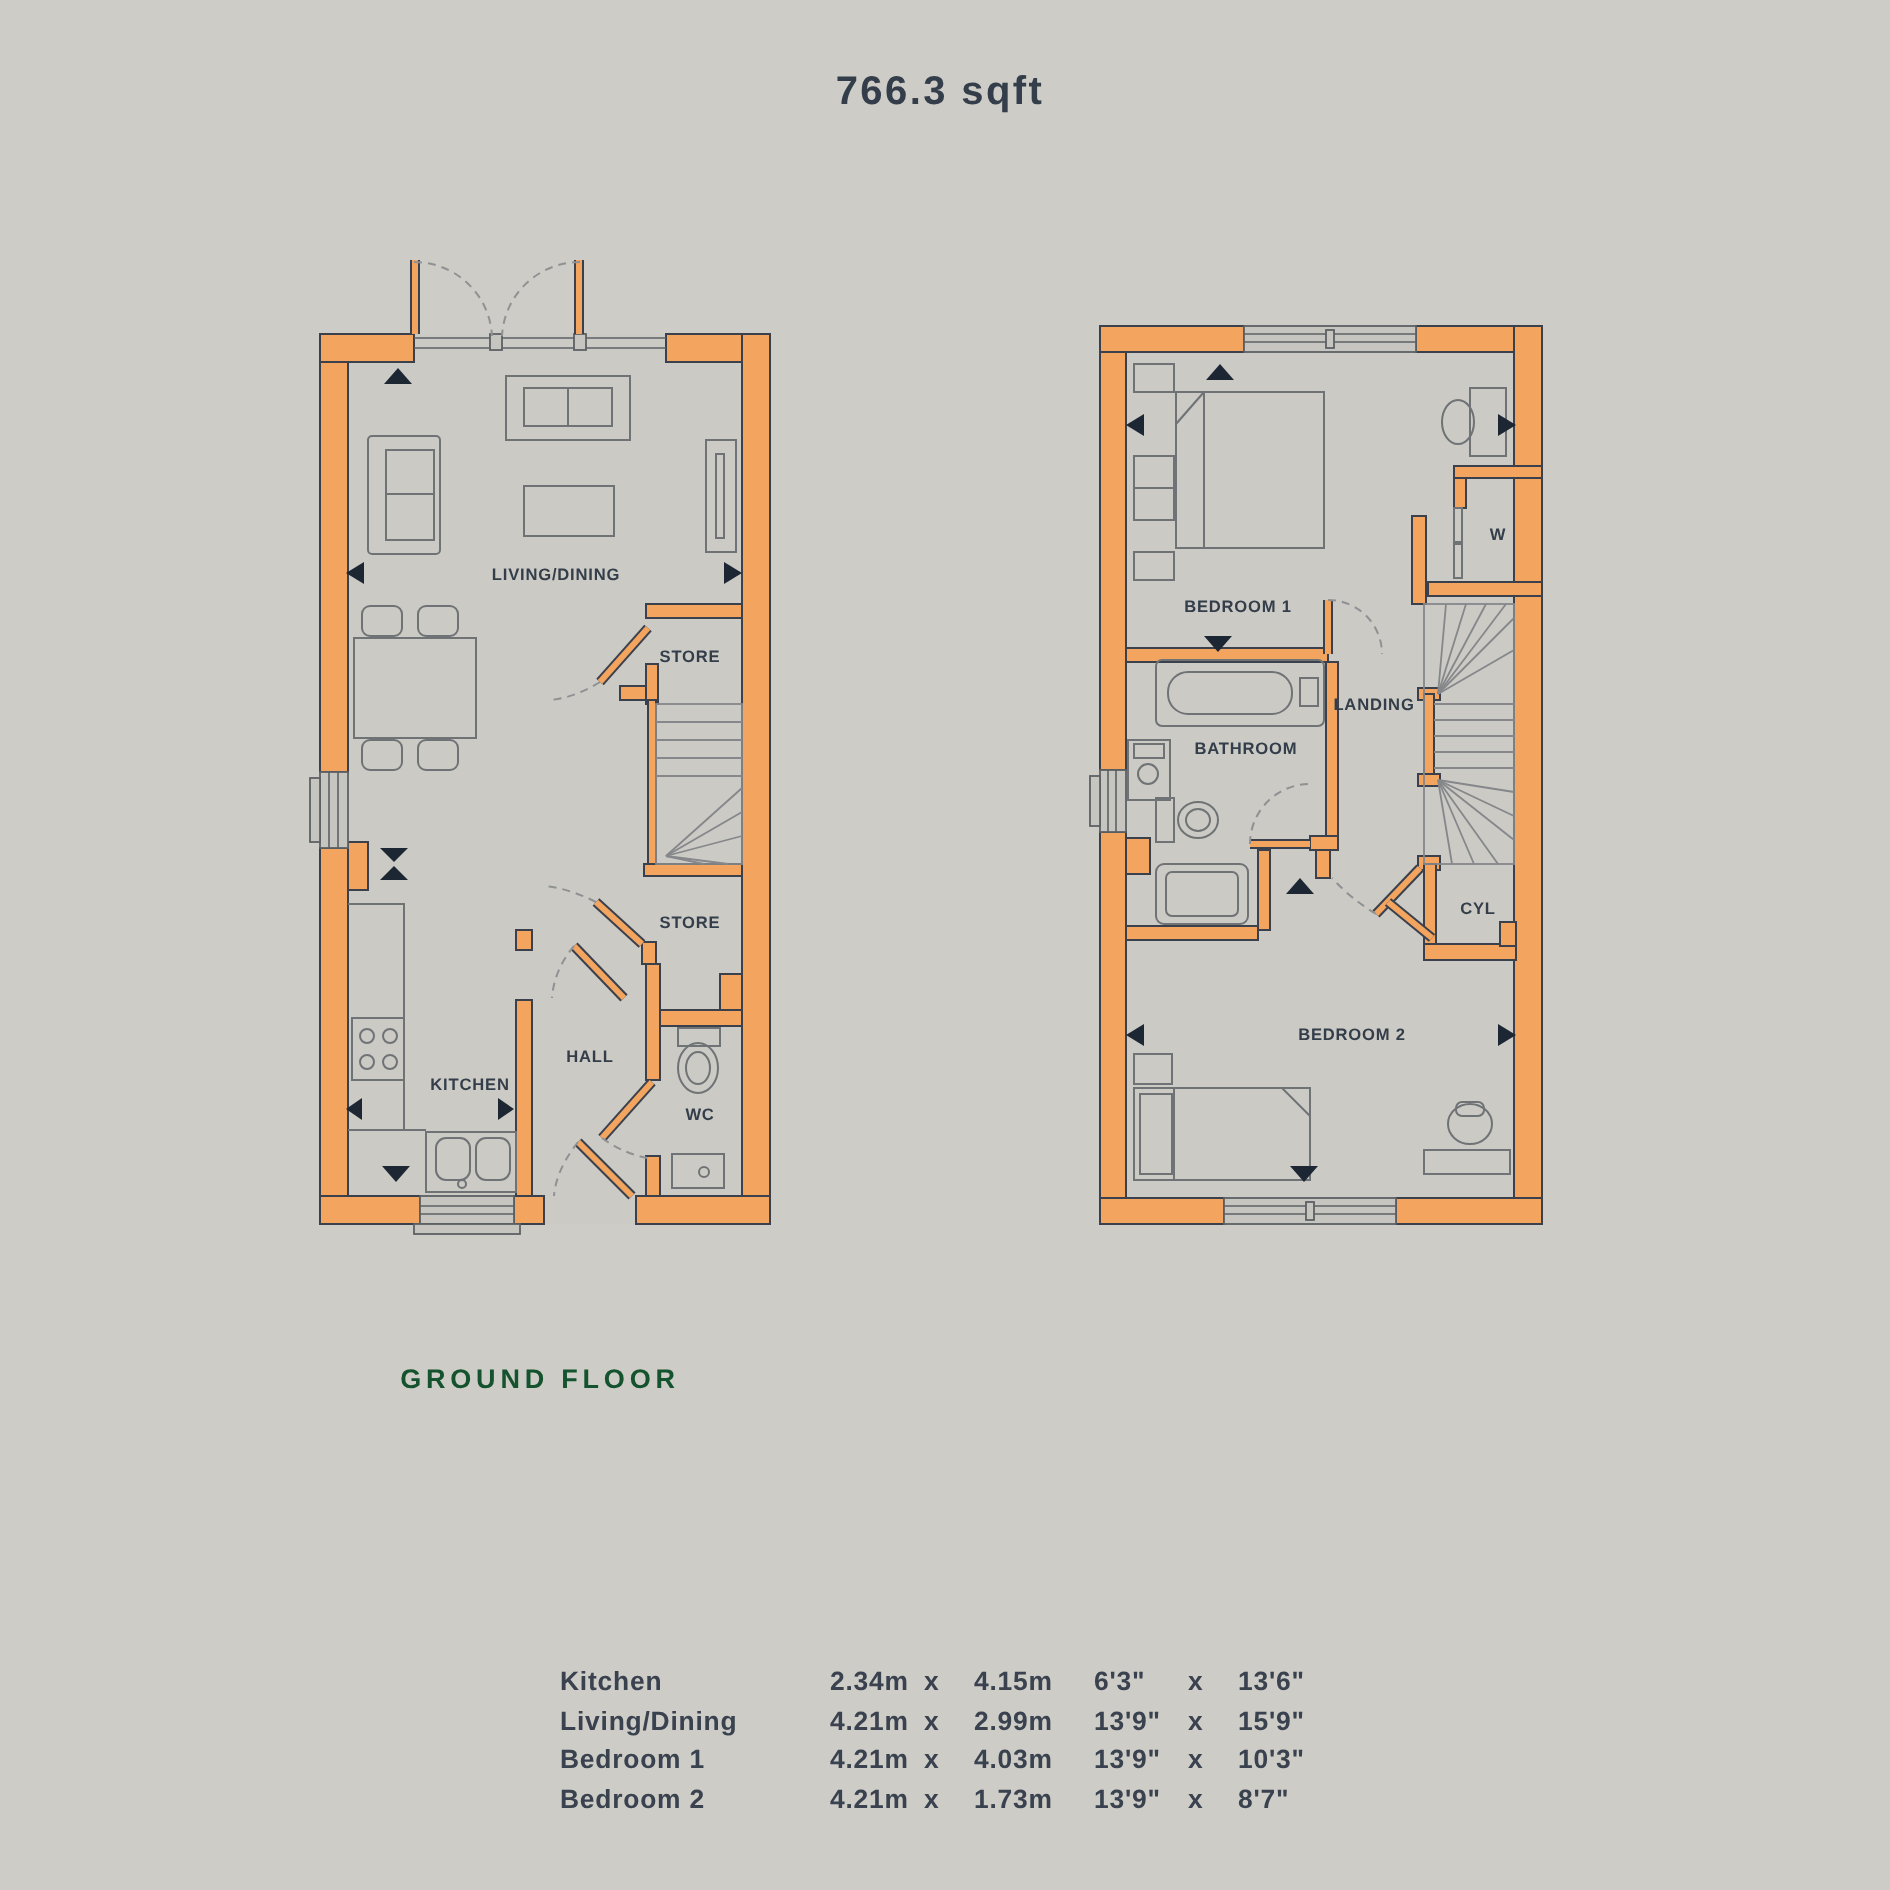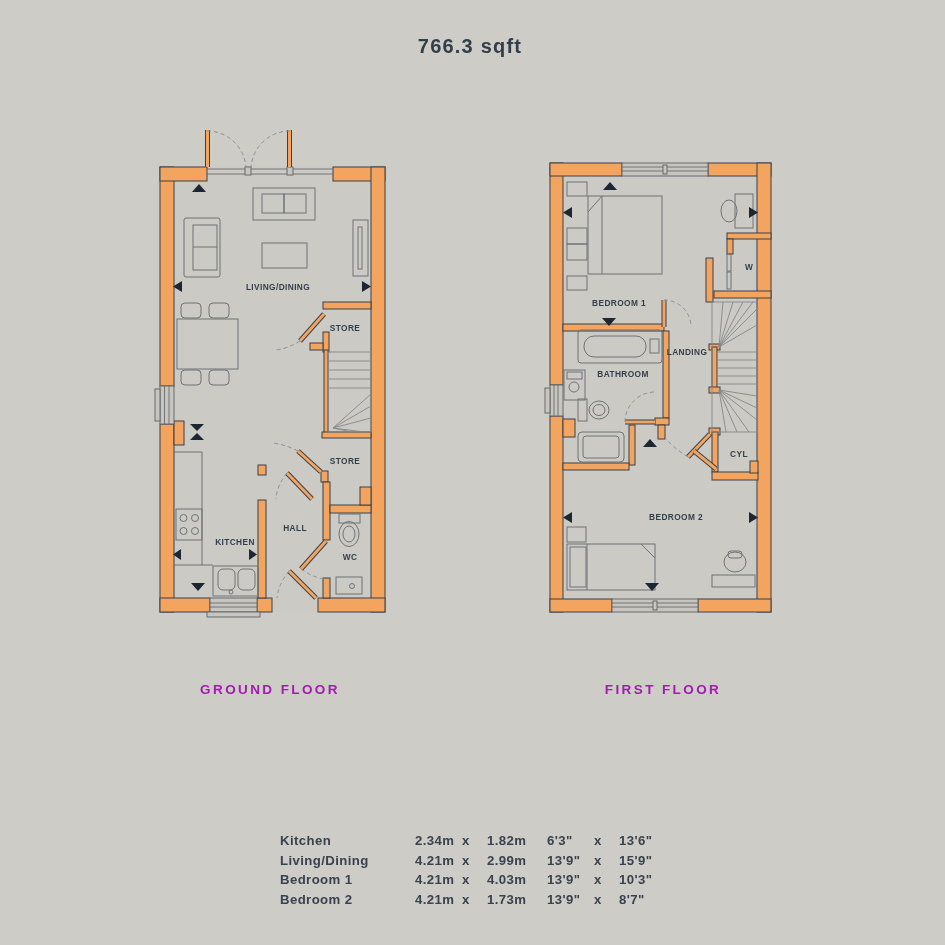--- a/index.html
+++ b/index.html
@@ -1,21 +1,21 @@
 <!DOCTYPE html>
 <html><head>
 <meta charset="utf-8">
 <style>
   html,body{margin:0;padding:0;background:#cdccc7;}
   .canvas{position:relative;width:945px;height:945px;background:#cdccc7;overflow:hidden;
           font-family:"Liberation Sans",sans-serif;color:#39424e;}
   .title{position:absolute;left:0;top:35px;width:940px;text-align:center;
          font-size:20px;font-weight:700;letter-spacing:1.2px;color:#333e4a;}
   .floor-label{position:absolute;top:682px;width:240px;text-align:center;
-         font-size:13.5px;font-weight:700;letter-spacing:2.4px;color:#a21caf;}
+         font-size:13.5px;font-weight:700;letter-spacing:2.4px;color:#14532d;}
   #gf-label{left:150px;} #ff-label{left:543px;}
   .plan{position:absolute;}
   #gf-plan{left:150px;top:120px;} #ff-plan{left:538px;top:150px;}
   .dims{position:absolute;left:280px;top:833px;display:grid;
         grid-template-columns:135px 47px 25px 60px 47px 25px 50px;
         grid-auto-rows:19.6px;font-size:13.2px;font-weight:700;
         letter-spacing:0.4px;color:#39424e;}
   .dims span{white-space:nowrap;}
   
   .floor{fill:#cbcac5;stroke:none;}
@@ -339,27 +339,26 @@
       <text class="rl" x="619" y="306">BEDROOM 1</text>
       <text class="rl" x="749" y="270">W</text>
       <text class="rl" x="687" y="355">LANDING</text>
       <text class="rl" x="623" y="377">BATHROOM</text>
       <text class="rl" x="739" y="457">CYL</text>
       <text class="rl" x="676" y="520">BEDROOM 2</text>
     </g>
   </svg>
 
   <div class="floor-label" id="gf-label">GROUND FLOOR</div>
-  <div class="floor-label" id="ff-label">FIRST FLOOR</div>
 
   <div class="dims">
     <span>Kitchen</span>
     <span>2.34m</span>
     <span>x</span>
-    <span>1.82m</span>
+    <span>4.15m</span>
     <span>6'3"</span>
     <span>x</span>
     <span>13'6"</span>
 
     <span>Living/Dining</span>
     <span>4.21m</span>
     <span>x</span>
     <span>2.99m</span>
     <span>13'9"</span>
     <span>x</span>

